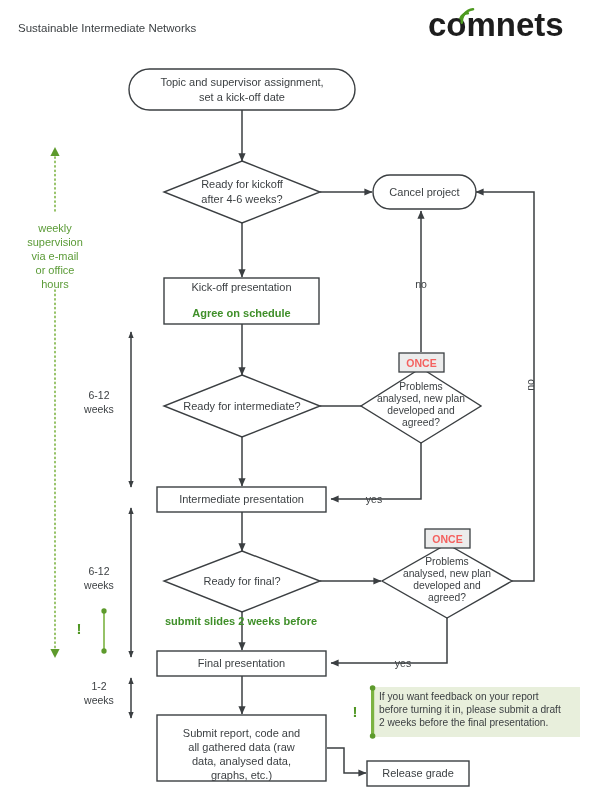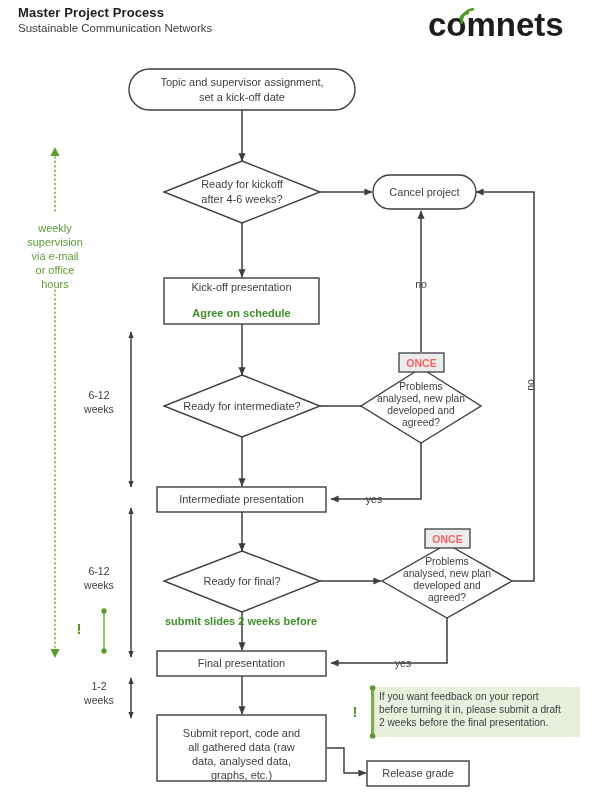--- a/index.html
+++ b/index.html
@@ -143,22 +143,21 @@
     fill: #ececec;
     stroke: #3b3f42;
     stroke-width: 1.3;
   }
 </style>
 </head>
 <body>
 
 <div id="page">
 
-  <div id="header-title">Master Project Process</div>
-  <div id="header-subtitle">Sustainable Communication Networks</div>
+  <div id="header-subtitle">Sustainable Intermediate Networks</div>
 
   <svg id="brand-logo" viewBox="0 0 150 42">
     <text x="0" y="32" font-family="'Liberation Sans', sans-serif" font-size="33" font-weight="600" fill="#1d1d1d">comnets</text>
     <g fill="none" stroke="#4d9a1f" stroke-width="2.6" stroke-linecap="round">
       <path d="M32.5 14.5 A8 8 0 0 1 39.8 9.2"></path>
       <path d="M33.8 18.6 A12.5 12.5 0 0 1 45.0 5.2"></path>
     </g>
   </svg>
 
   <svg id="canvas" viewBox="0 0 594 793">

